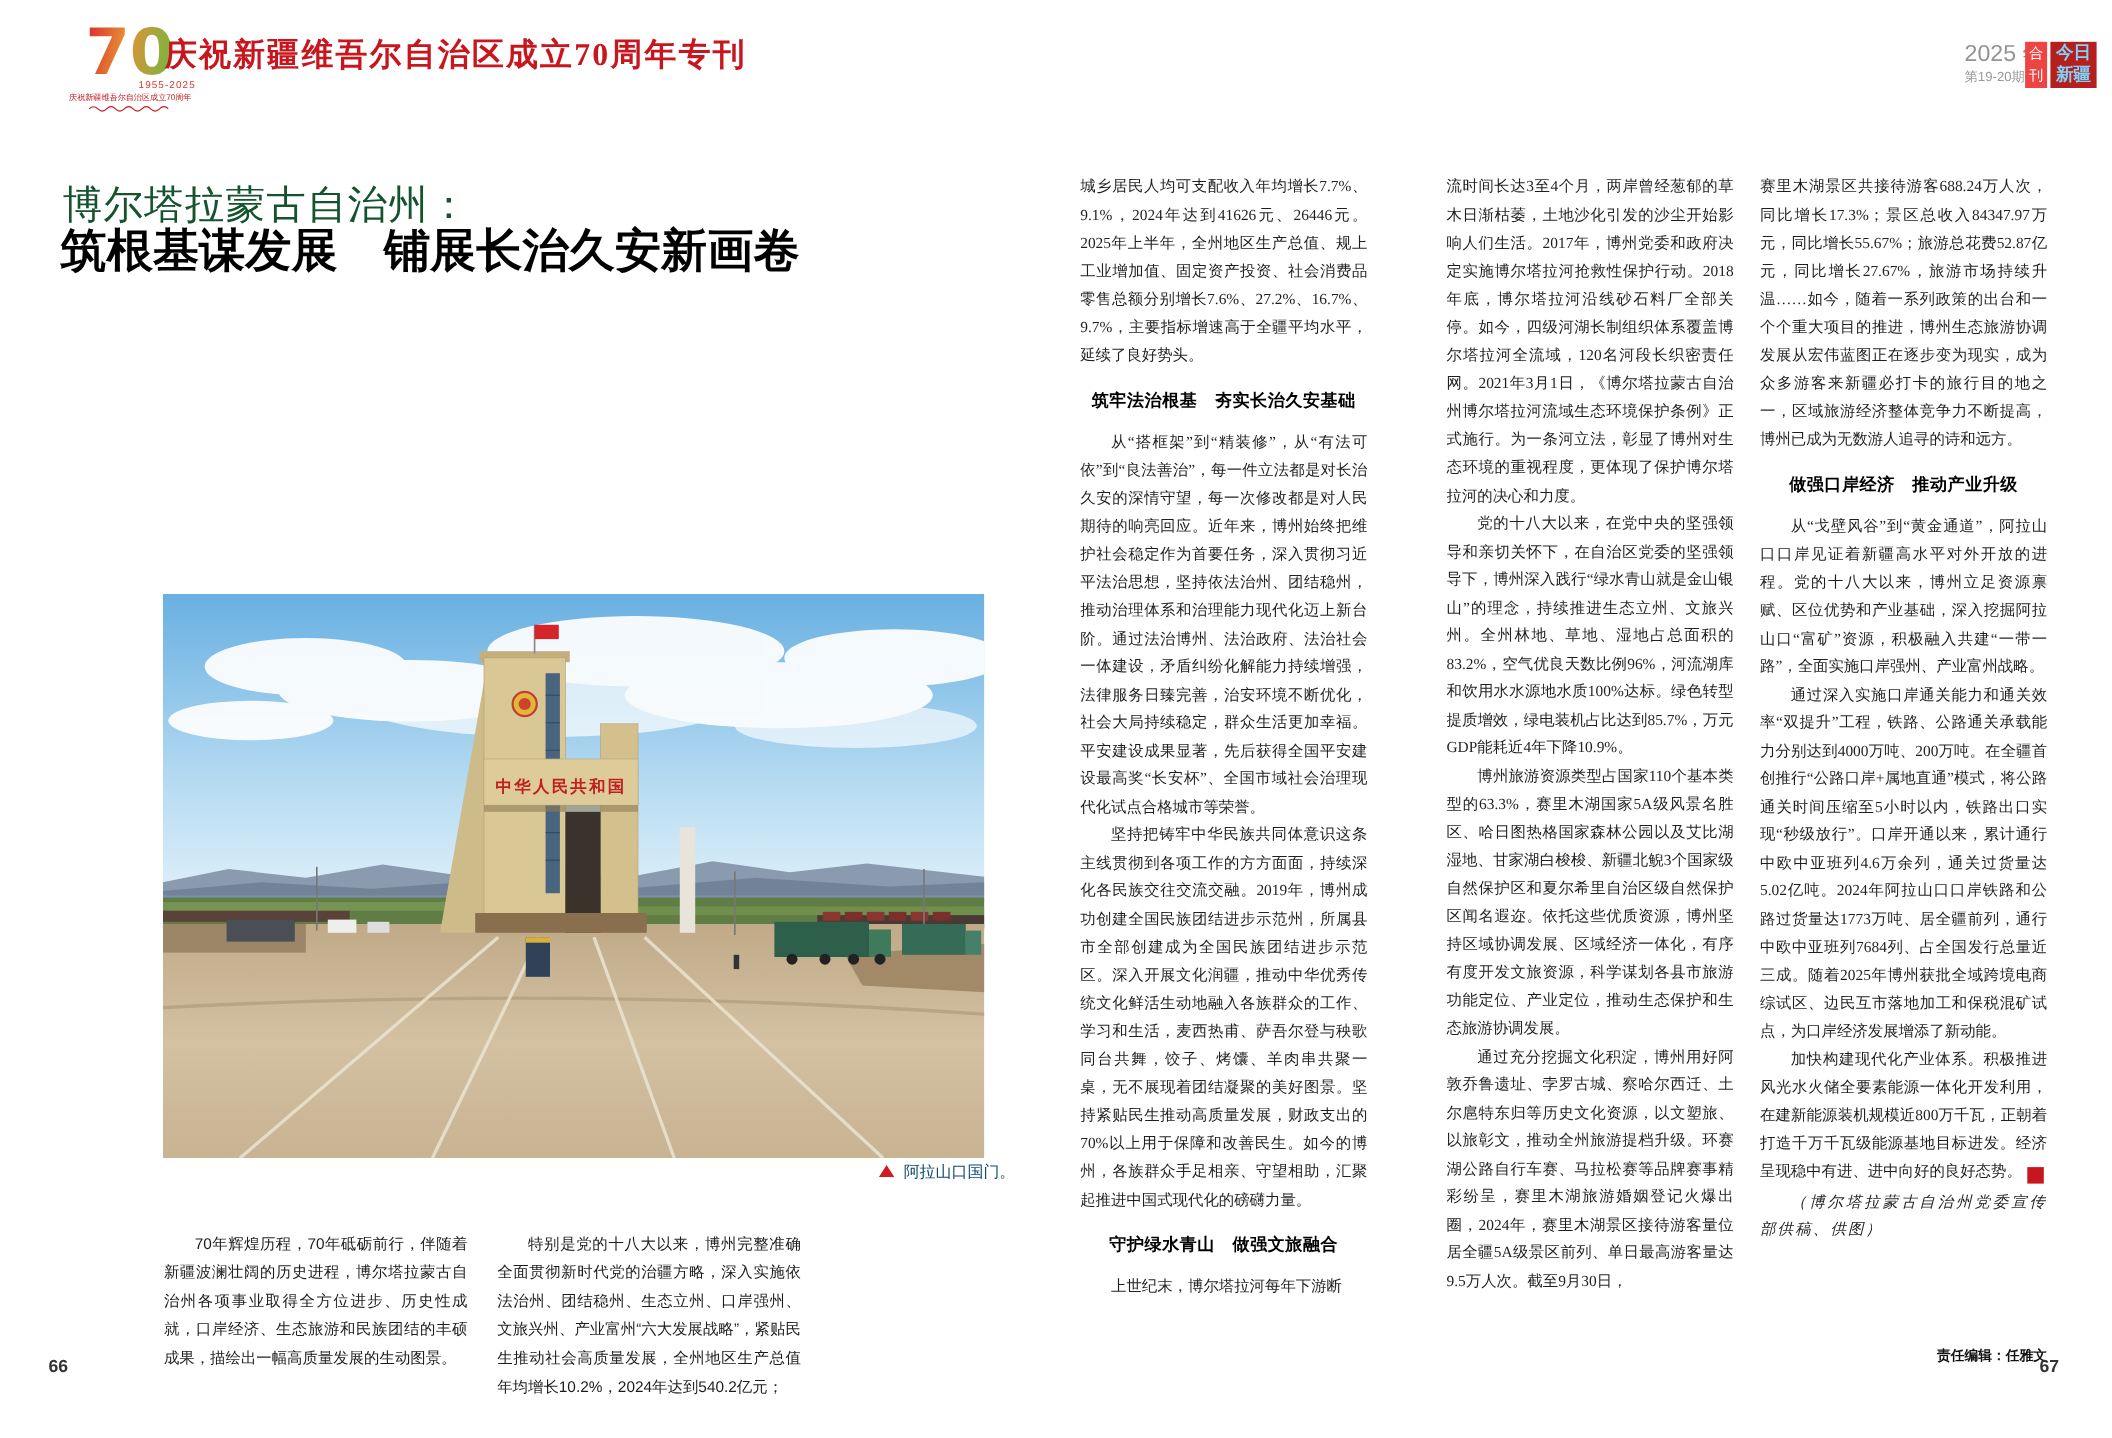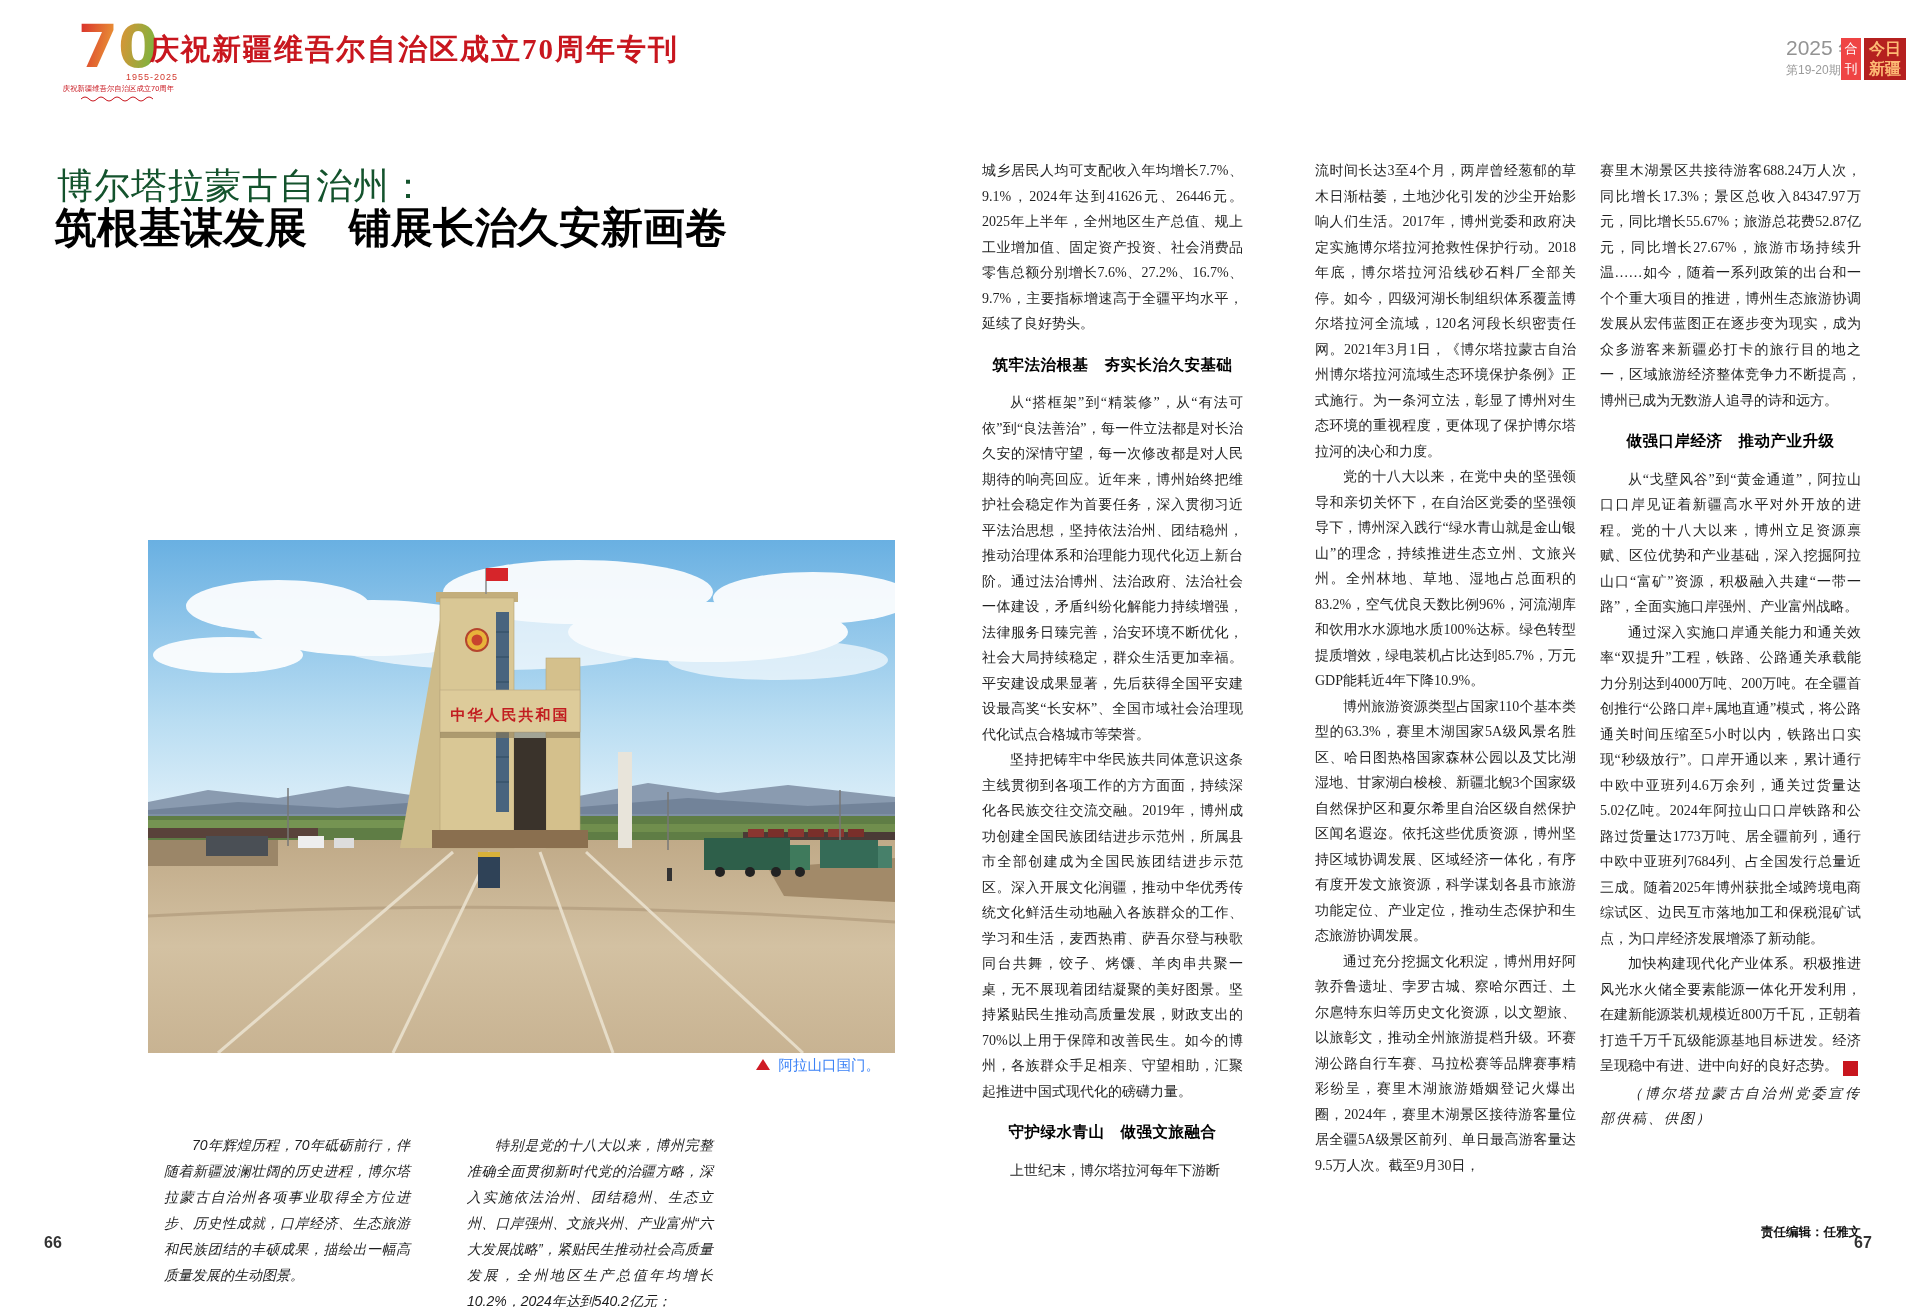--- a/index.html
+++ b/index.html
@@ -14,33 +14,33 @@
   .logo-years{color:#d23a2e;font-size:9px;margin-top:-4px;letter-spacing:1px;text-align:right;}
   .logo-sub{color:#c8161e;font-size:8px;white-space:nowrap;transform:scale(.92);margin-top:1px;}
   .logo-arabic{display:block;margin:1px auto 0;}
   .h-title{position:absolute;left:150px;top:30px;font-family:"Liberation Serif","DejaVu Serif",serif;
            font-weight:bold;font-size:29px;color:#c8161e;letter-spacing:2px;}
   .issue-year{position:absolute;left:1786px;top:34px;color:#939393;font-size:21px;}
   .issue-no{position:absolute;left:1786px;top:62px;color:#9a9a9a;font-size:12px;}
   .issue-hekan{position:absolute;left:1841px;top:38px;width:20px;height:42px;background:#ef4444;
            color:#fff;font-size:13px;line-height:20px;text-align:center;word-break:break-all;padding-top:1px;box-sizing:border-box;}
   .issue-brand{position:absolute;left:1864px;top:38px;width:42px;height:42px;background:#b5201f;
-           color:#fdba74;font-weight:bold;font-size:16px;line-height:20px;text-align:center;
+           color:#7dd3fc;font-weight:bold;font-size:16px;line-height:20px;text-align:center;
            font-family:"Liberation Serif",serif;padding-top:1px;box-sizing:border-box;}
   
   .kicker{position:absolute;left:57px;top:162px;font-size:36px;color:#14532d;letter-spacing:1px;}
   .main-title{position:absolute;left:55px;top:200px;font-size:42px;font-weight:bold;color:#000;letter-spacing:0px;}
   .photo{position:absolute;left:148px;top:540px;width:747px;height:513px;overflow:hidden;}
-  .caption{position:absolute;left:480px;top:1056px;width:400px;text-align:right;
-           font-size:14.5px;color:#3b82f6;}
+  .caption{position:absolute;left:523px;top:1056px;width:400px;text-align:right;
+           font-size:14.5px;color:#0c4a6e;}
   .cap-tri{display:inline-block;width:0;height:0;border-left:7px solid transparent;
            border-right:7px solid transparent;border-bottom:11px solid #cf1b25;margin-right:9px;}
   .intro-col{position:absolute;top:1116px;width:278px;font-size:14px;line-height:26px;
            text-align:justify;color:#1c1c1c;}
-  .intro-col p{margin:16px;text-indent:2em;font-style:italic;}
+  .intro-col p{margin:1px;text-indent:2em;}
   #introA{left:148px;} #introB{left:451px;}
   .pagenum{position:absolute;top:1234px;font-size:16px;font-weight:bold;color:#333;}
   #pn66{left:44px;} #pn67{left:1854px;}
   
   .col{position:absolute;top:158px;width:261px;height:1080px;overflow:hidden;
        font-family:"Liberation Serif","DejaVu Serif",serif;font-size:14px;line-height:25.5px;
        text-align:justify;color:#1f1f1f;}
   #col0{left:982px;} #col1{left:1315px;} #col2{left:1600px;}
   .cpara{margin:0;}
   .cpara.ind{text-indent:2em;}

